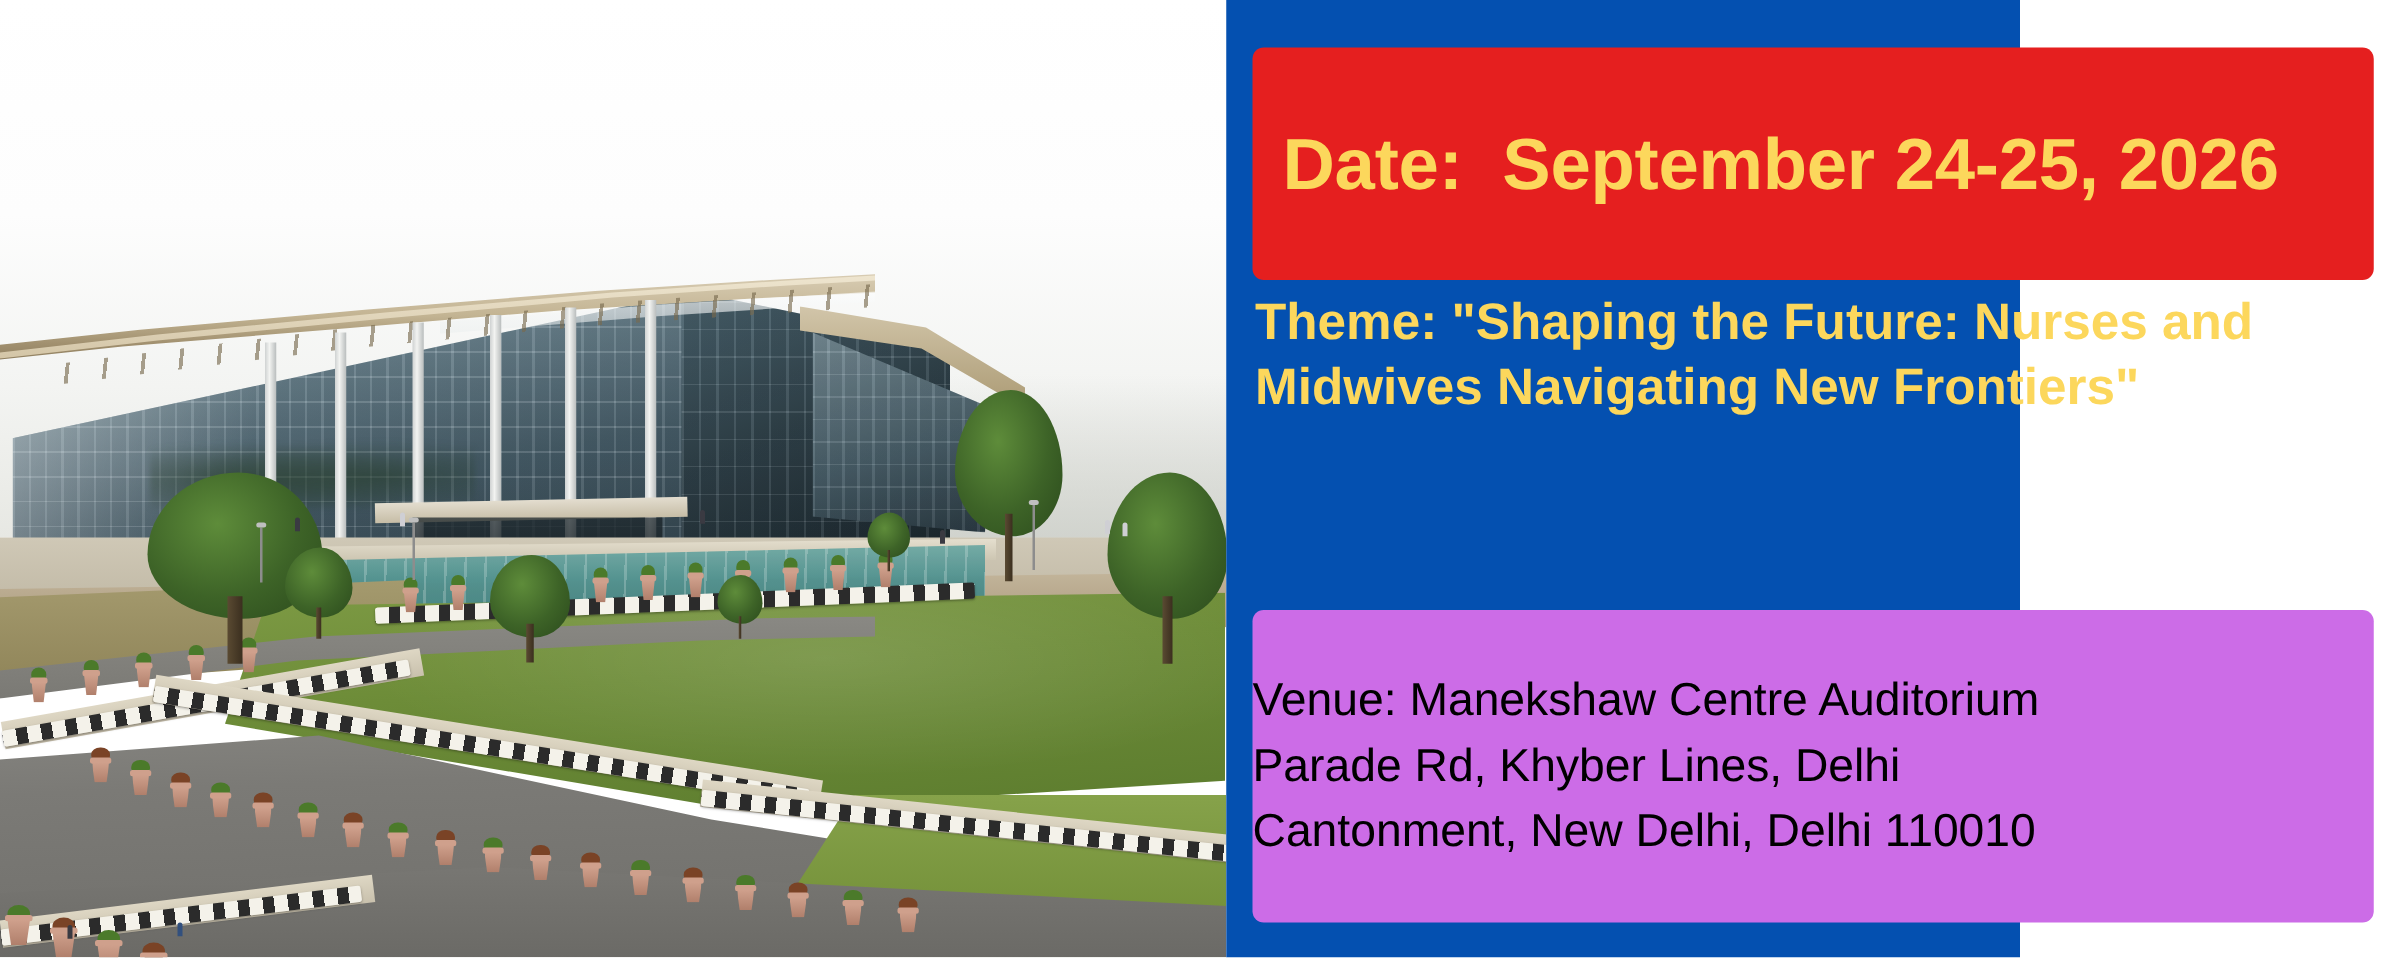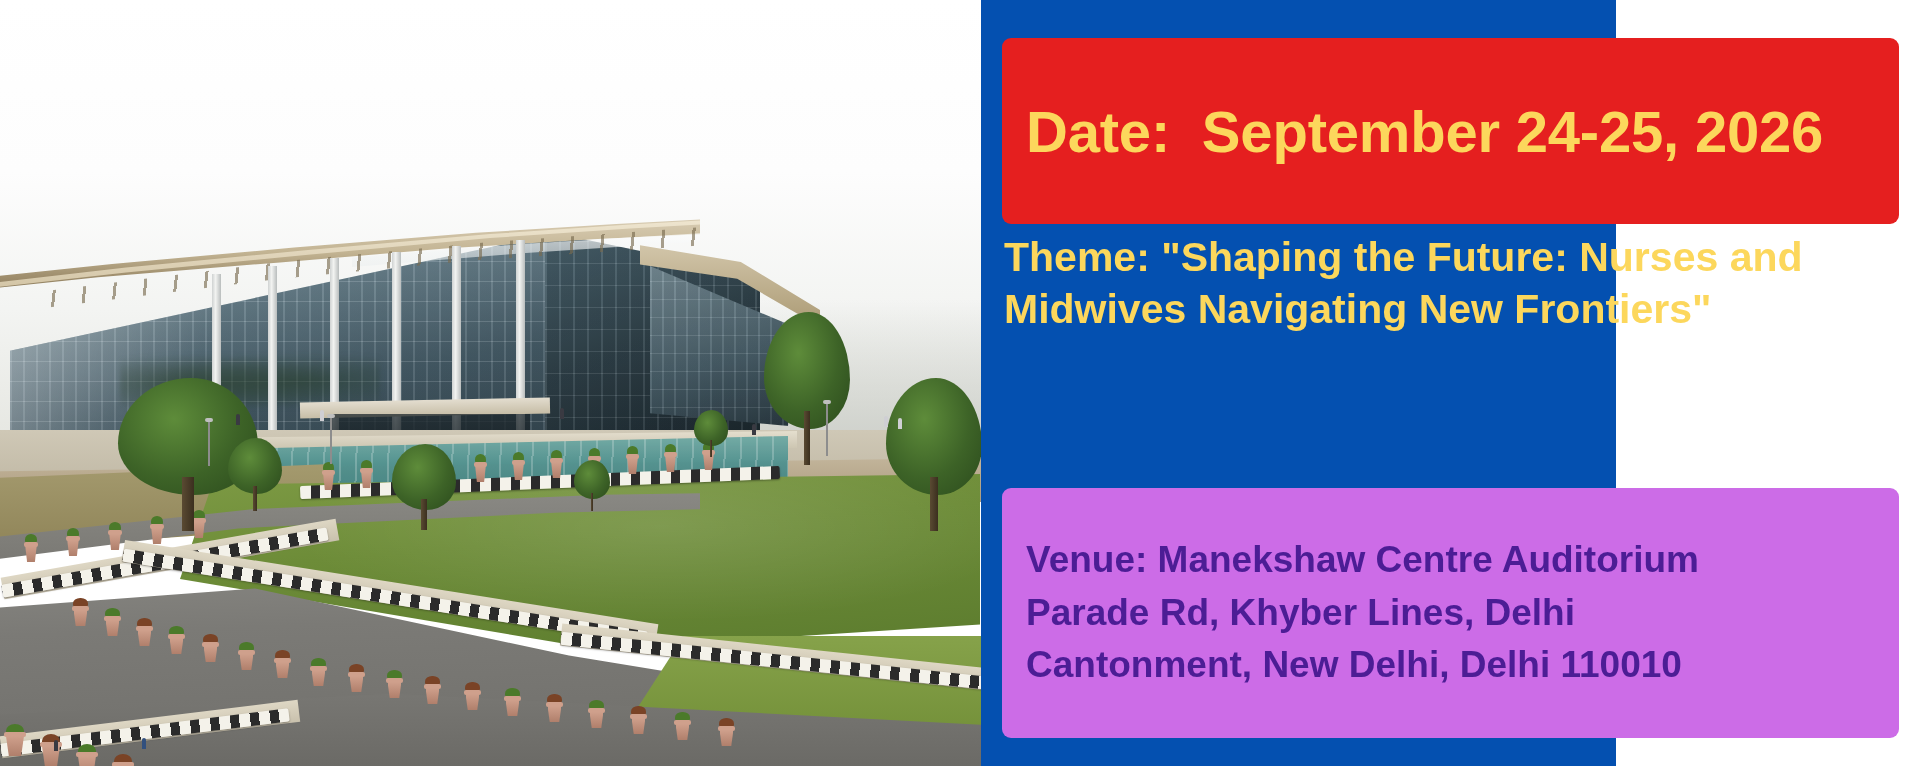--- a/index.html
+++ b/index.html
@@ -285,26 +285,25 @@
     line-height:1.26;
     white-space:pre-line;
   }
   .venue-box {
     position:absolute; left:21px; top:488px; width:897px; height:250px;
     background:#CC6CE7;
     border-radius:9px;
     display:flex; align-items:center;
   }
   .venue-text {
-    color:#4c1d95;
+    color:#000000;
     font-size:37px;
-    font-weight:700;
+    font-weight:400;
     line-height:1.43;
     white-space:pre-line;
-    padding-left:24px;
   }
 </style>
 </head>
 <body>
 
 <div id="poster">
 
   <div class="photo-pane">
     <div class="photo-stage">
 

